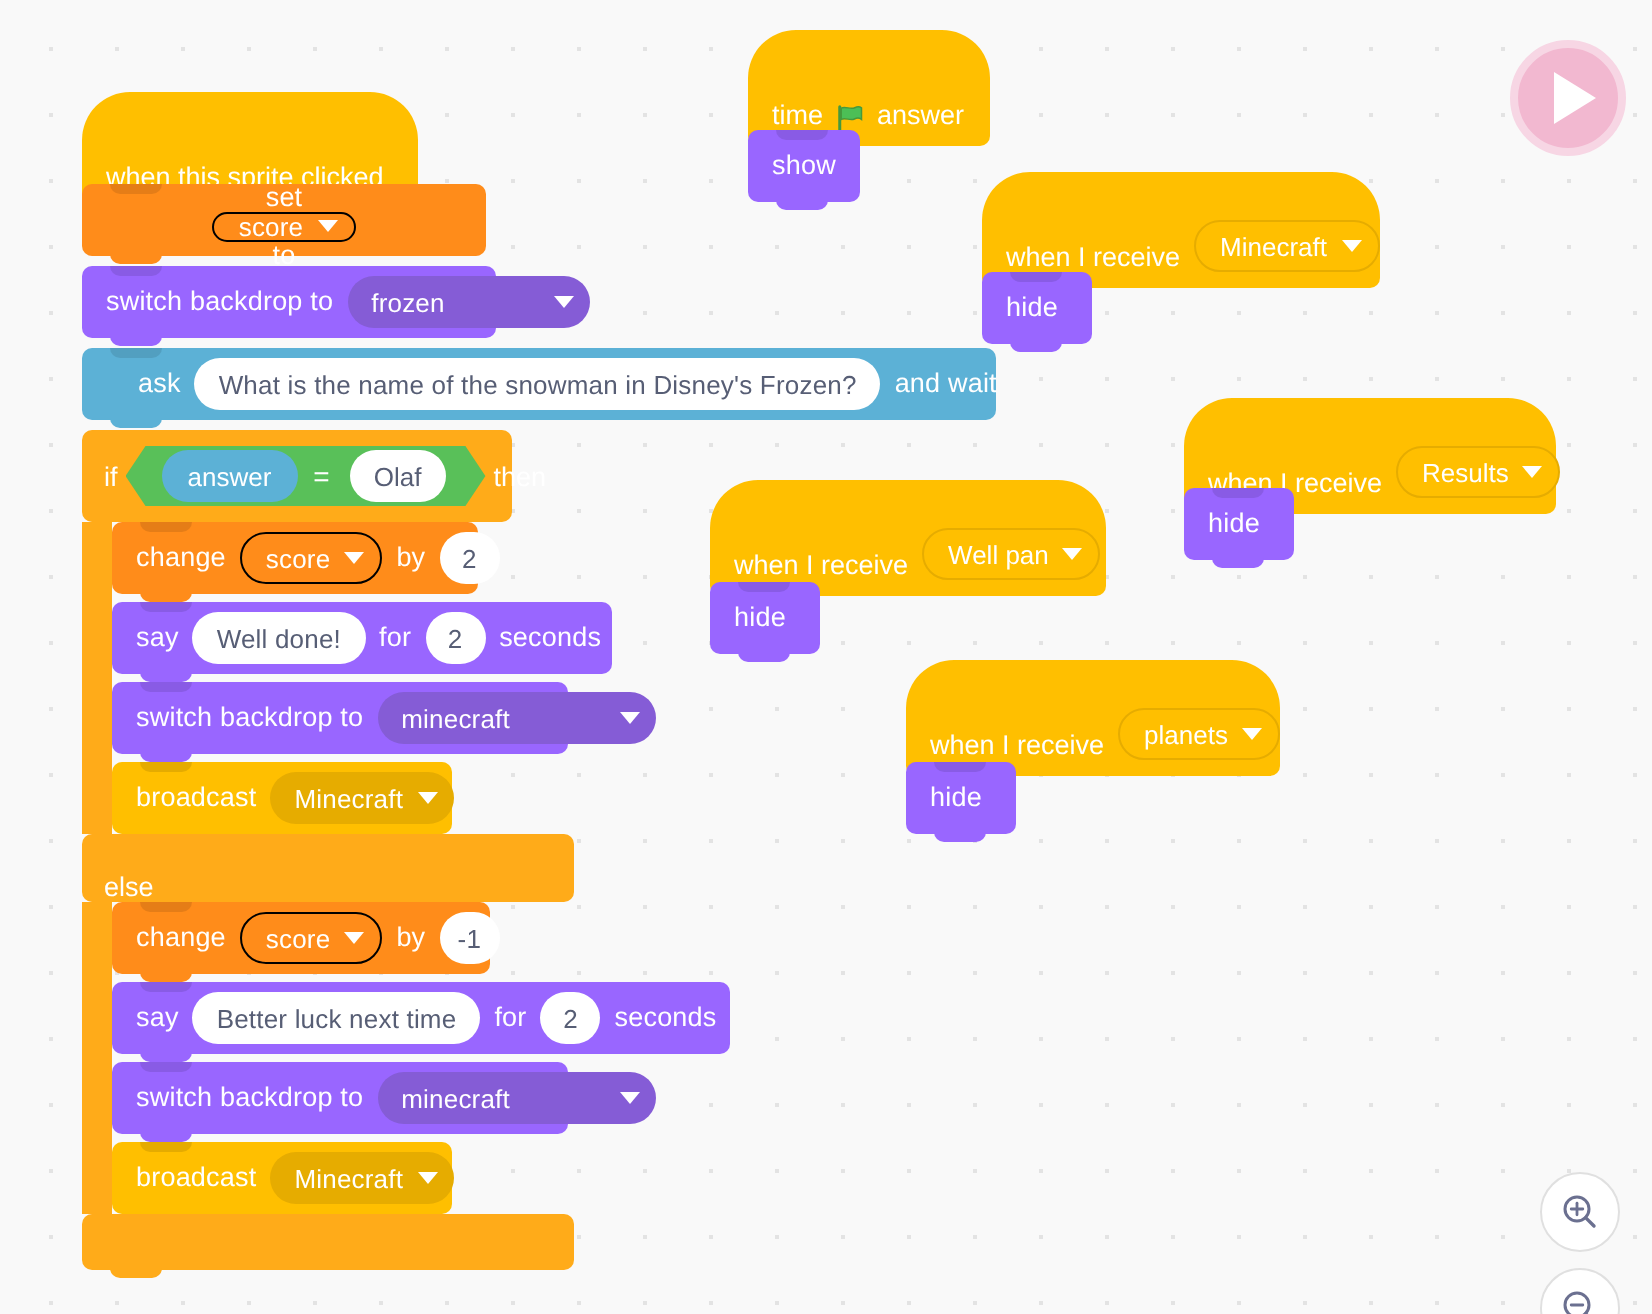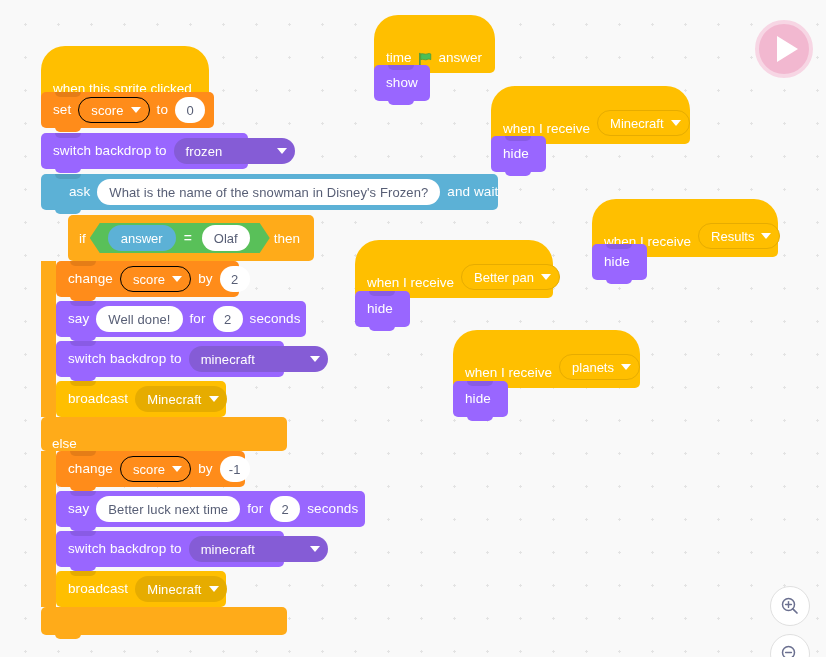--- a/index.html
+++ b/index.html
@@ -237,21 +237,21 @@
 </style>
 </head>
 <body>
 
 <div id="workspace">
 
   <div class="hat c-events" style="left:41px; top:46px; width:168px;">
     <span class="lbl">when this sprite clicked</span>
   </div>
 
-  <div class="blk stack c-variables" style="left:41px; top:92px; width:173px;">
+  <div class="blk stack c-variables" style="left:41px; top:92px; width:202px;flex-direction:column;">
     <span class="lbl">set</span>
     <span class="dd dd-variables">
       <span>score</span>
       <span class="arrow"></span>
     </span>
     <span class="lbl">to</span>
     <span class="oval num">0</span>
   </div>
 
   <div class="blk stack c-looks" style="left:41px; top:133px; width:207px;">
@@ -263,21 +263,21 @@
   </div>
 
   <div class="blk stack c-sensing" style="left:41px; top:174px; width:457px;">
     <span class="lbl">ask</span>
     <span class="oval">What is the name of the snowman in Disney's Frozen?</span>
     <span class="lbl">and wait</span>
   </div>
 
   <div class="cblock" style="left:41px; top:215px; width:246px;">
 
-    <div class="c-top" style="width:246px;margin-left:27px;">
+    <div class="c-top" style="width:215px;">
       <span class="lbl">if</span>
       <span class="bool">
         <span class="reporter">answer</span>
         <span class="eq">=</span>
         <span class="oval">Olaf</span>
       </span>
       <span class="lbl">then</span>
     </div>
 
     <div style="display:flex;">
@@ -398,21 +398,21 @@
       <span class="arrow"></span>
     </span>
   </div>
   <div class="blk stack c-looks" style="left:592px; top:244px; width:55px;">
     <span class="lbl">hide</span>
   </div>
 
   <div class="hat c-events" style="left:355px; top:240px; width:198px;">
     <span class="lbl">when I receive</span>
     <span class="dd dd-events-o">
-      <span>Better pan</span>
+      <span>Well pan</span>
       <span class="arrow"></span>
     </span>
   </div>
   <div class="blk stack c-looks" style="left:355px; top:291px; width:55px;">
     <span class="lbl">hide</span>
   </div>
 
   <div class="hat c-events" style="left:453px; top:330px; width:187px;">
     <span class="lbl">when I receive</span>
     <span class="dd dd-events-o">

